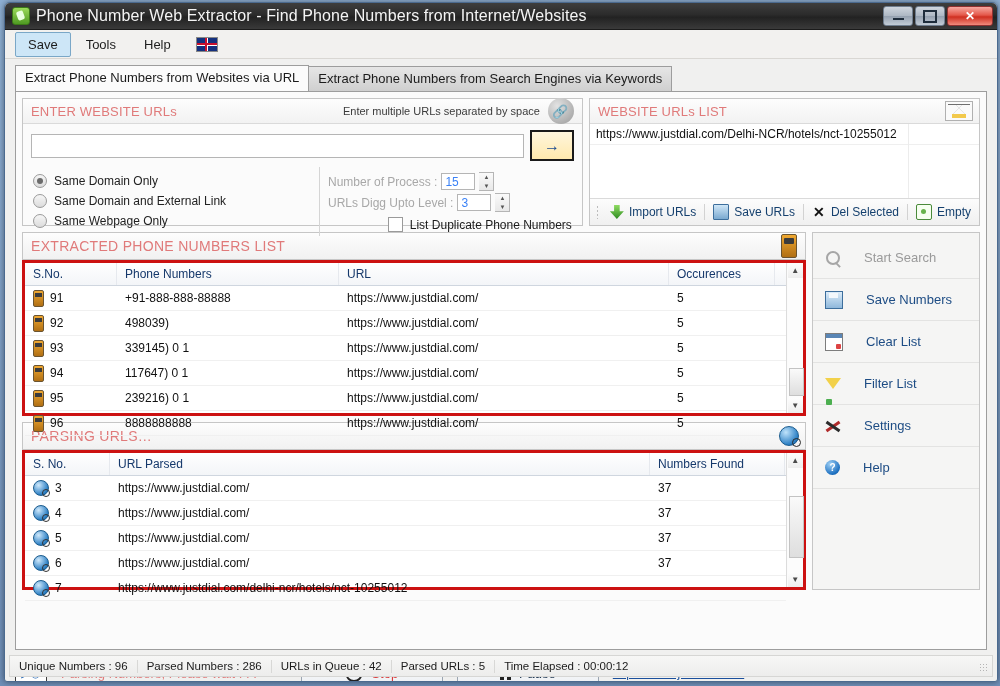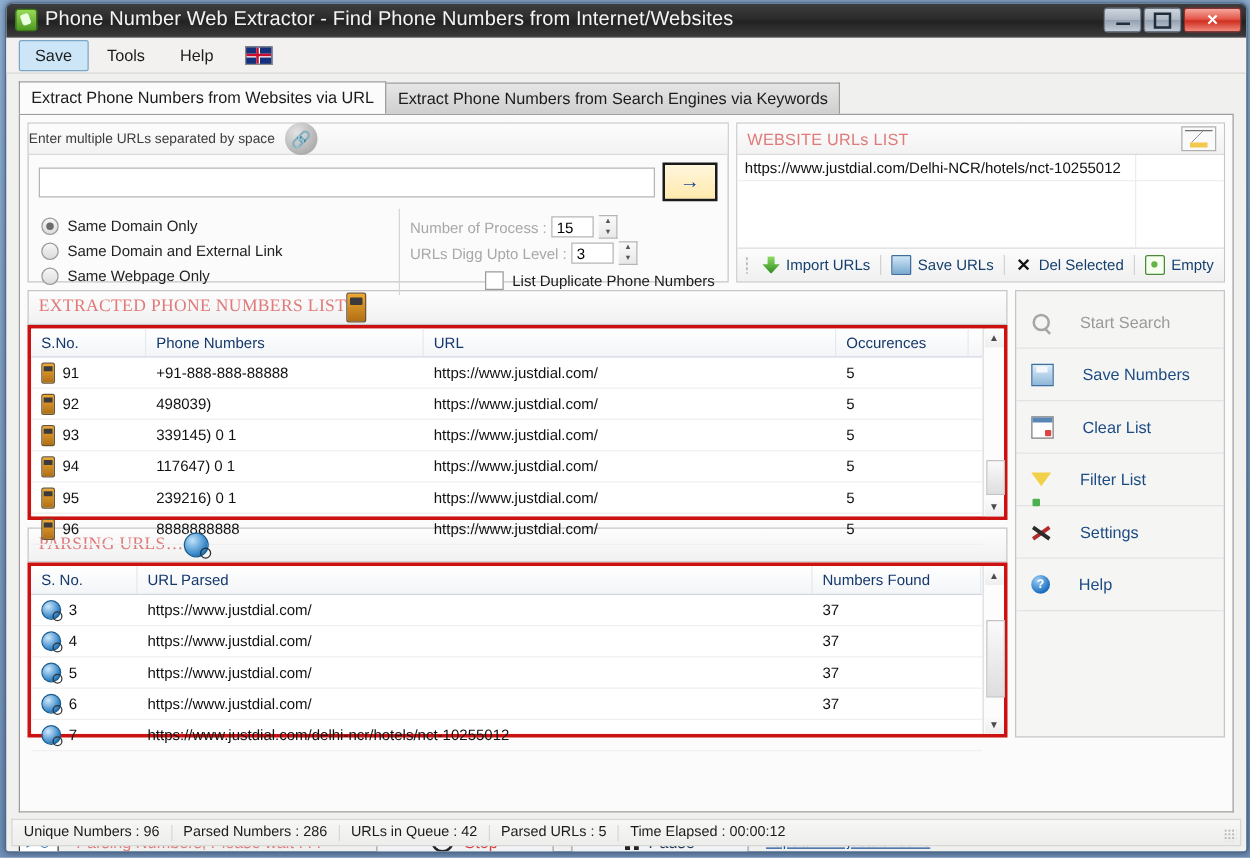--- a/index.html
+++ b/index.html
@@ -209,21 +209,21 @@
   }
   .spin-col {
     flex: 1;
     border-left: 1px solid #d5d5d5;
     padding: 4px 6px 4px 8px;
   }
   .spin-line { display:flex; align-items:center; justify-content:flex-start; gap: 4px; padding: 1px 0; }
   .spin-label { font-size: 12px; color: #a8a8a8; }
   .spin-box {
     width: 34px; height: 17px; border: 1px solid #b5b5b5; background:#fff;
-    font-size: 12px; padding-left: 3px; box-sizing: border-box; color:#000000;
+    font-size: 12px; padding-left: 3px; box-sizing: border-box; color:#3b82f6;
     display:flex; align-items:center;
   }
   .spin-arrows {
     width: 14px; height: 17px; border: 1px solid #b5b5b5; border-left: none;
     background: linear-gradient(180deg,#fafafa,#e8e8e8);
     display:flex; flex-direction:column;
   }
   .spin-arrows span {
     flex:1; display:flex; align-items:center; justify-content:center;
     font-size: 6px; color:#555; line-height: 1;
@@ -308,25 +308,24 @@
   }
 
   
   .results {
     margin-top: 6px;
     display: flex;
     gap: 0;
   }
   .results-left { width: 784px; }
   .panel-title-bar {
-    display:flex; align-items:center; 
+    display:flex; align-items:center; justify-content:space-between;
     border: 1px solid #c6c6c6;
     background: linear-gradient(180deg,#fdfdfd,#f1f1f1);
     height: 26px;
-    font-family: Liberation Serif, serif;
   }
   .panel-title {
     color: #e07a7a; font-size: 14px; padding-left: 8px; letter-spacing:.3px;
   }
   .redbox {
     border: 3px solid #cc1111;
     background: #fff;
     box-sizing: border-box;
   }
   .grid { width: 100%; position: relative; background:#fff; }
@@ -487,20 +486,21 @@
       <div class="tab selected">Extract Phone Numbers from Websites via URL</div>
       <div class="tab">Extract Phone Numbers from Search Engines via Keywords</div>
     </div>
 
     <div class="content">
 
       <div class="toprow">
 
         <div class="group urlgroup">
           <div class="group-head">
+            <div class="group-title">ENTER WEBSITE URLs</div>
             <div style="display:flex;align-items:center;">
               <div class="hint">Enter multiple URLs separated by space</div>
               <div class="link-badge">🔗</div>
             </div>
           </div>
 
           <div class="url-input-row">
             <input class="url-input" type="text" value="" style="">
             <div class="go-btn">→</div>
           </div>

